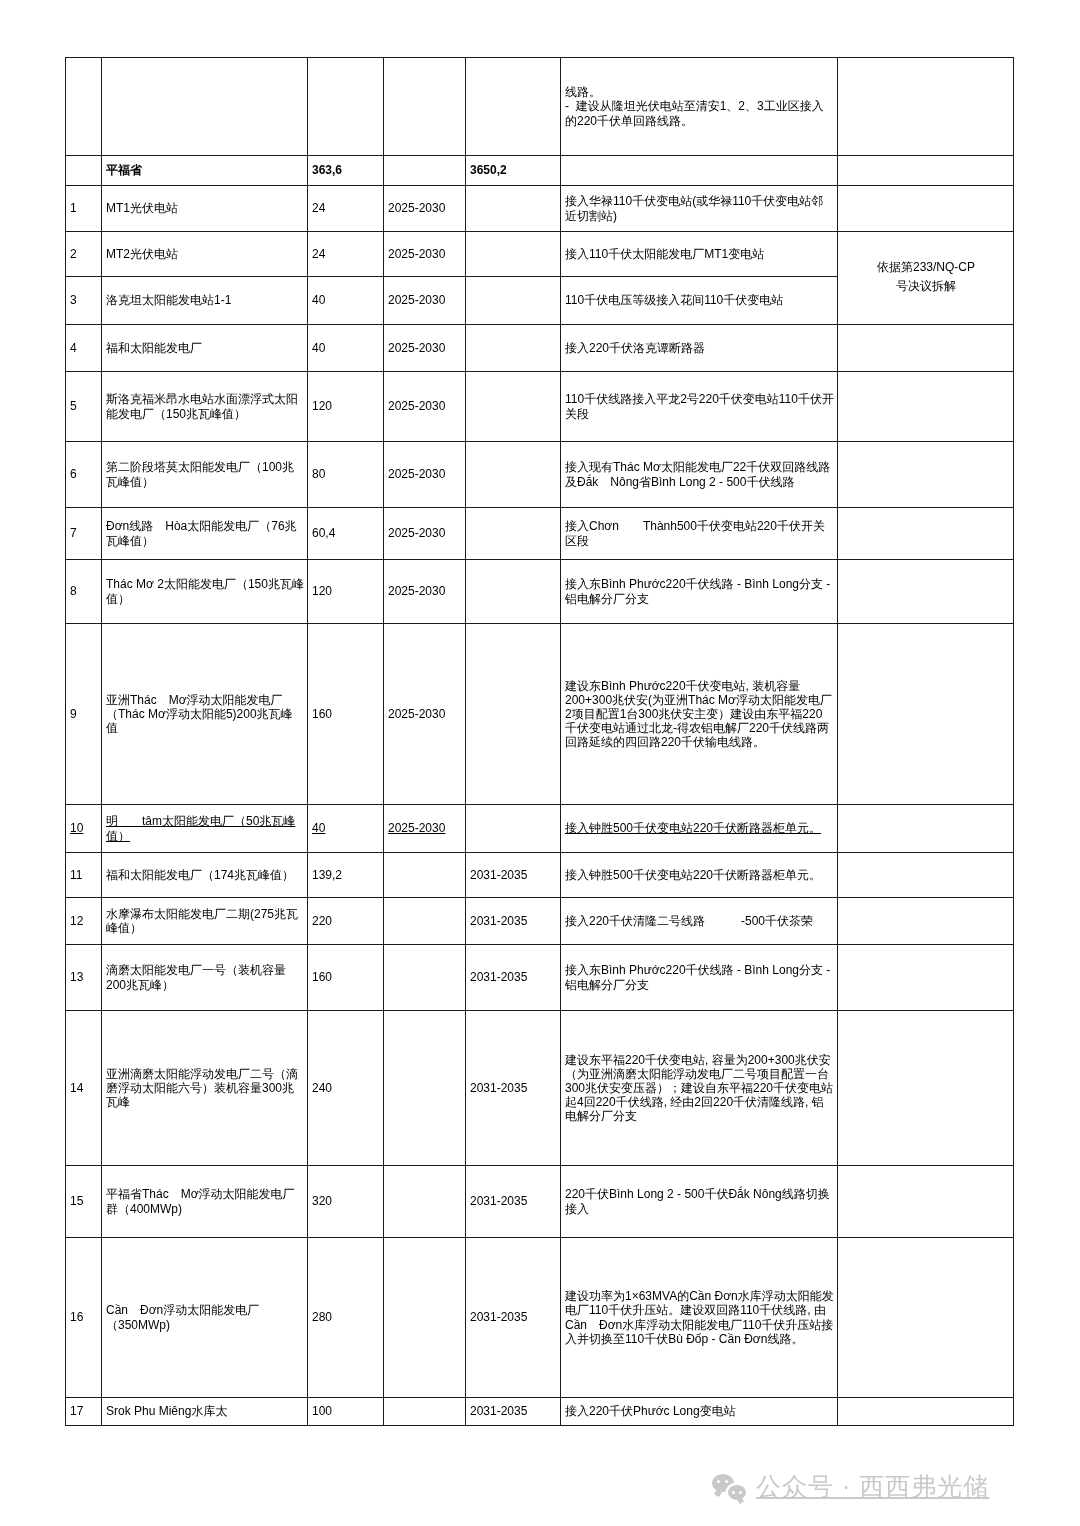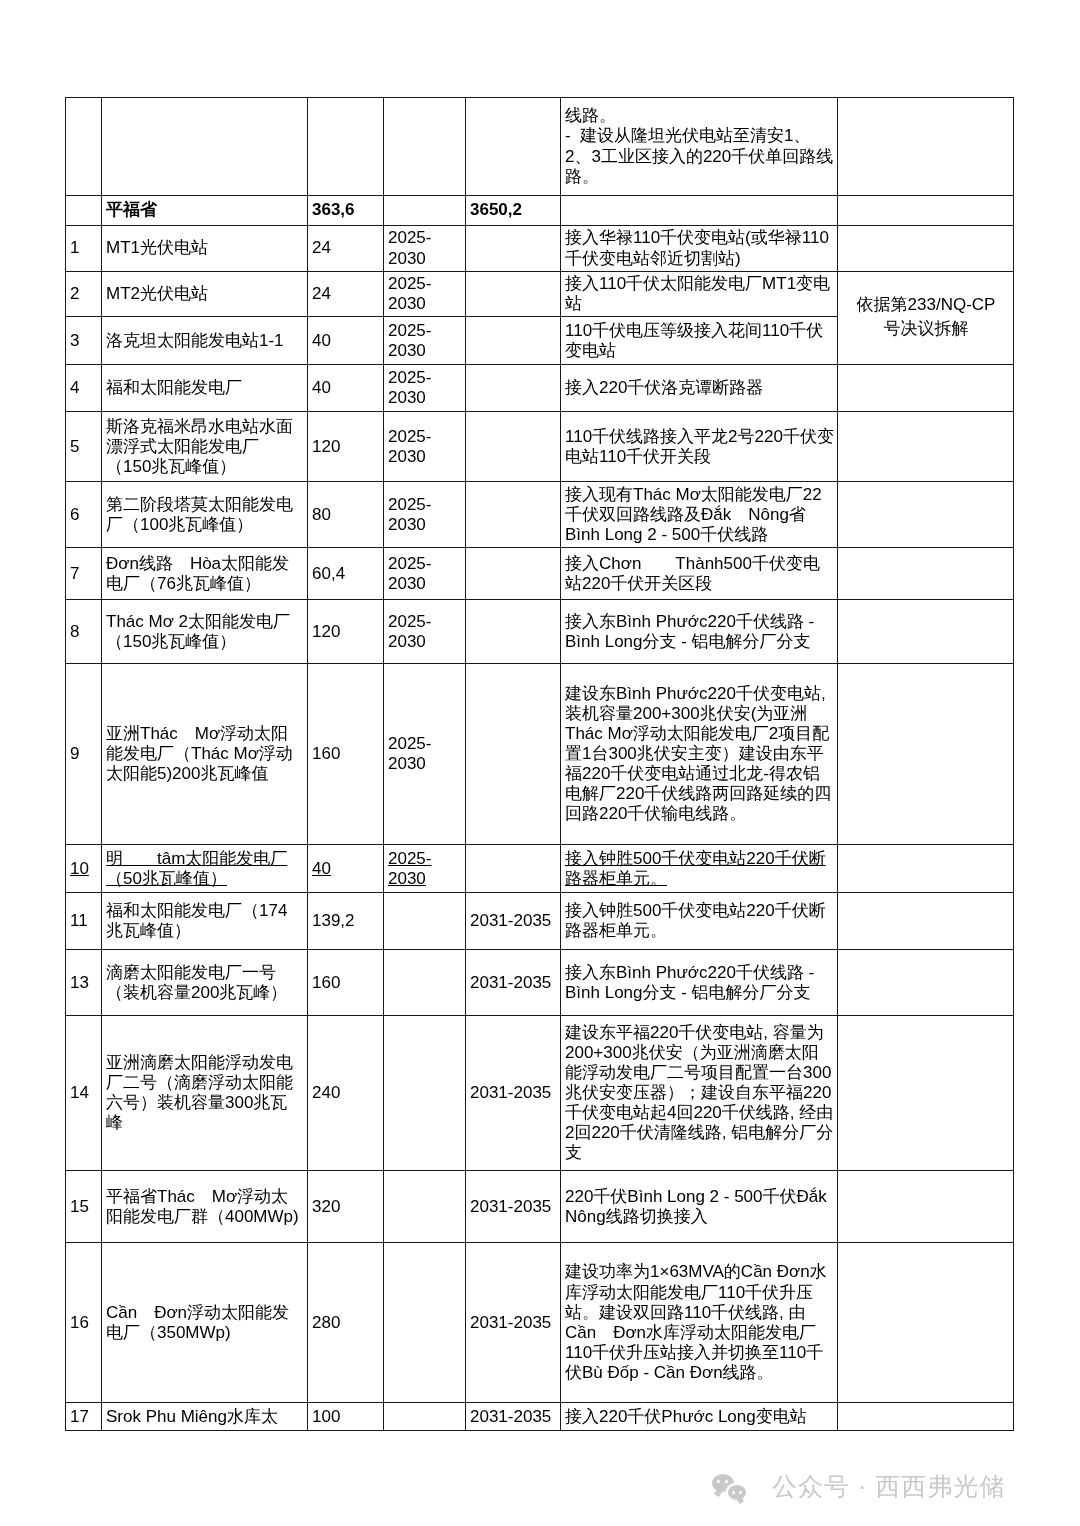--- a/index.html
+++ b/index.html
@@ -27,24 +27,23 @@
     position: absolute;
     left: 65px;
     top: 57px;
     width: 948px;
   }
 
   table.doc-table {
     border-collapse: collapse;
     table-layout: fixed;
     width: 948px;
-    font-size: 17px;
+    font-size: 12px;
     line-height: 1.18;
     color: #000000;
-    margin-top: 40px;
   }
 
   table.doc-table td {
     border: 1.6px solid #1a1a1a;
     padding: 2px 3px 2px 4px;
     vertical-align: middle;
     word-wrap: break-word;
     overflow-wrap: break-word;
     white-space: pre-wrap;
   }
@@ -71,26 +70,27 @@
 
   td.vtop { vertical-align: top; }
 
   
   .watermark {
     position: absolute;
     left: 712px;
     top: 1470px;
     display: flex;
     align-items: center;
-    gap: 26px;
+    gap: 10px;
     color: #c9c9c9;
     font-size: 25px;
     letter-spacing: 1px;
     white-space: nowrap;
     user-select: none;
+    text-decoration: underline;
   }
   .watermark .wm-icon {
     display: inline-block;
     width: 34px;
     height: 26px;
     position: relative;
     flex: 0 0 auto;
   }
   .watermark .wm-icon .b1 {
     position: absolute;
@@ -269,30 +269,39 @@
         <tr style="height:48px;text-decoration:underline;">
           <td class="no">10</td>
           <td class="name">明　　tâm太阳能发电厂（50兆瓦峰值）</td>
           <td class="cap">40</td>
           <td class="p1 vtop">2025-2030</td>
           <td class="p2"></td>
           <td class="desc">接入钟胜500千伏变电站220千伏断路器柜单元。</td>
           <td class="note"></td>
         </tr>
 
-        <tr style="height:57px;">
+        <tr style="height:45px;">
           <td class="no">11</td>
           <td class="name">福和太阳能发电厂（174兆瓦峰值）</td>
           <td class="cap">139,2</td>
           <td class="p1"></td>
           <td class="p2">2031-2035</td>
           <td class="desc">接入钟胜500千伏变电站220千伏断路器柜单元。</td>
           <td class="note"></td>
         </tr>
 
+        <tr style="height:47px;">
+          <td class="no">12</td>
+          <td class="name">水摩瀑布太阳能发电厂二期(275兆瓦峰值）</td>
+          <td class="cap">220</td>
+          <td class="p1"></td>
+          <td class="p2">2031-2035</td>
+          <td class="desc">接入220千伏清隆二号线路　　　-500千伏茶荣</td>
+          <td class="note"></td>
+        </tr>
 
         <tr style="height:66px;">
           <td class="no">13</td>
           <td class="name">滴磨太阳能发电厂一号（装机容量200兆瓦峰）</td>
           <td class="cap">160</td>
           <td class="p1"></td>
           <td class="p2">2031-2035</td>
           <td class="desc">接入东Bình Phước220千伏线路 - Bình Long分支 - 铝电解分厂分支</td>
           <td class="note"></td>
         </tr>

